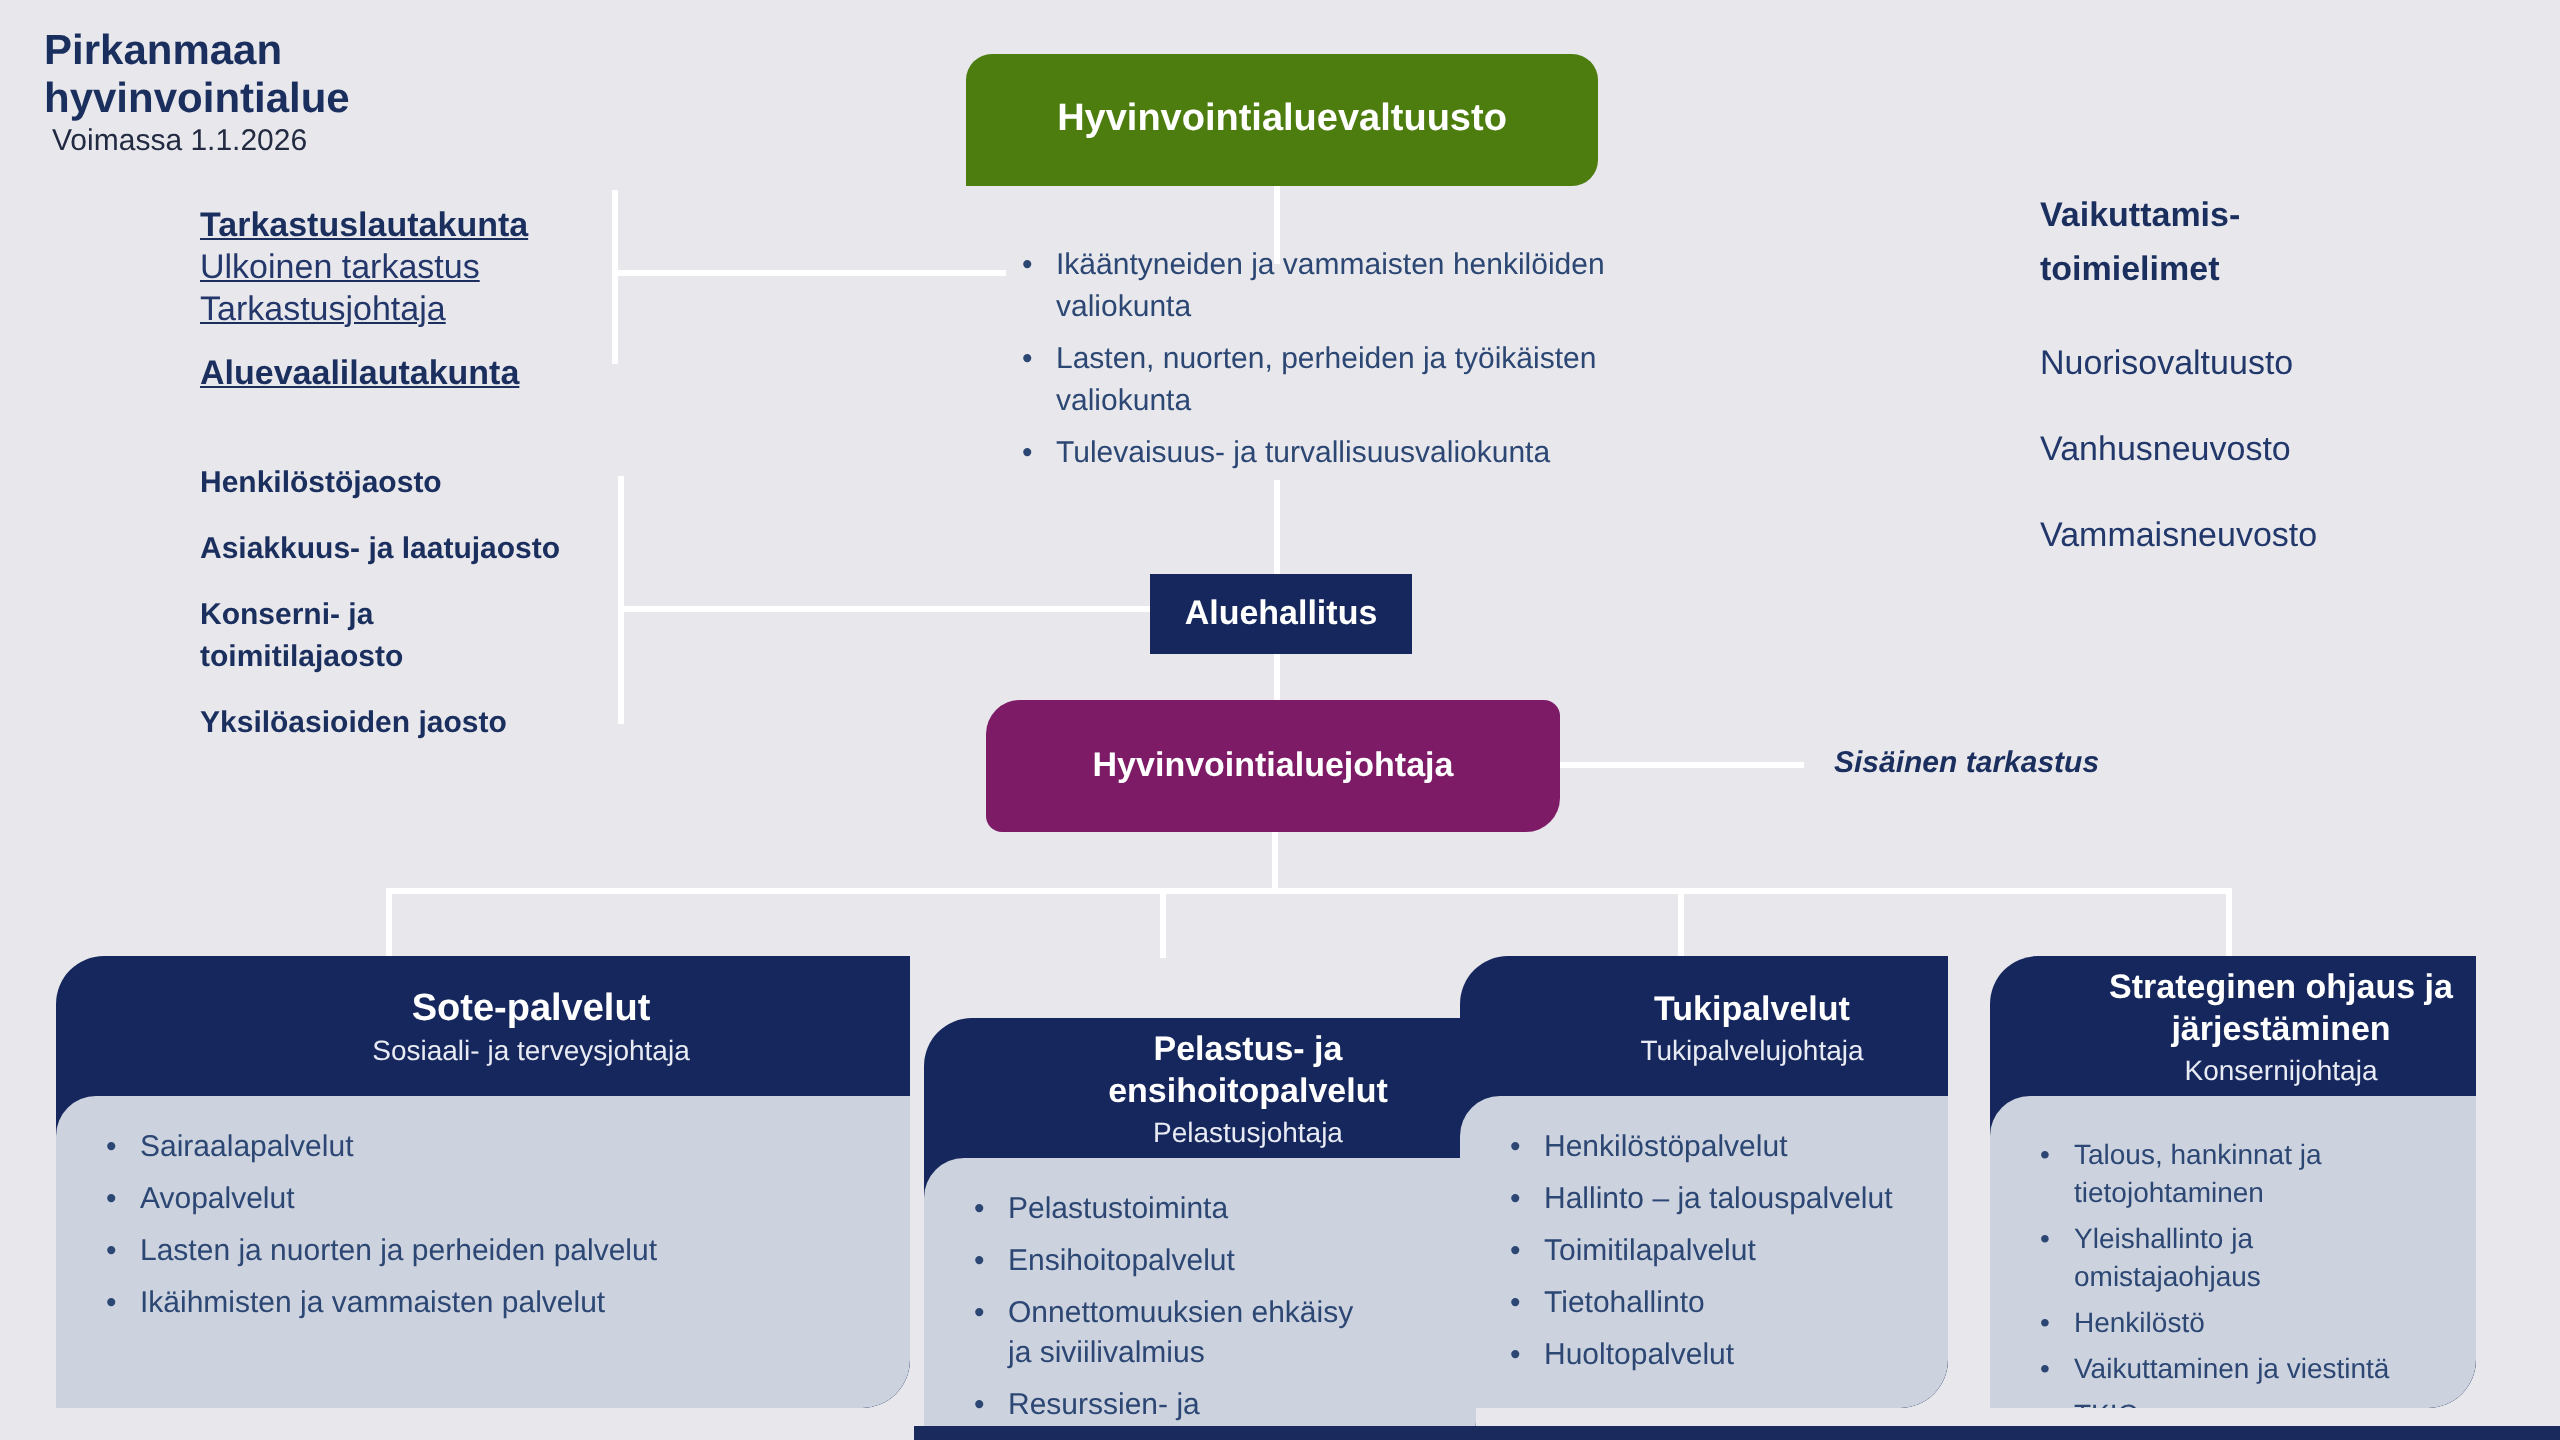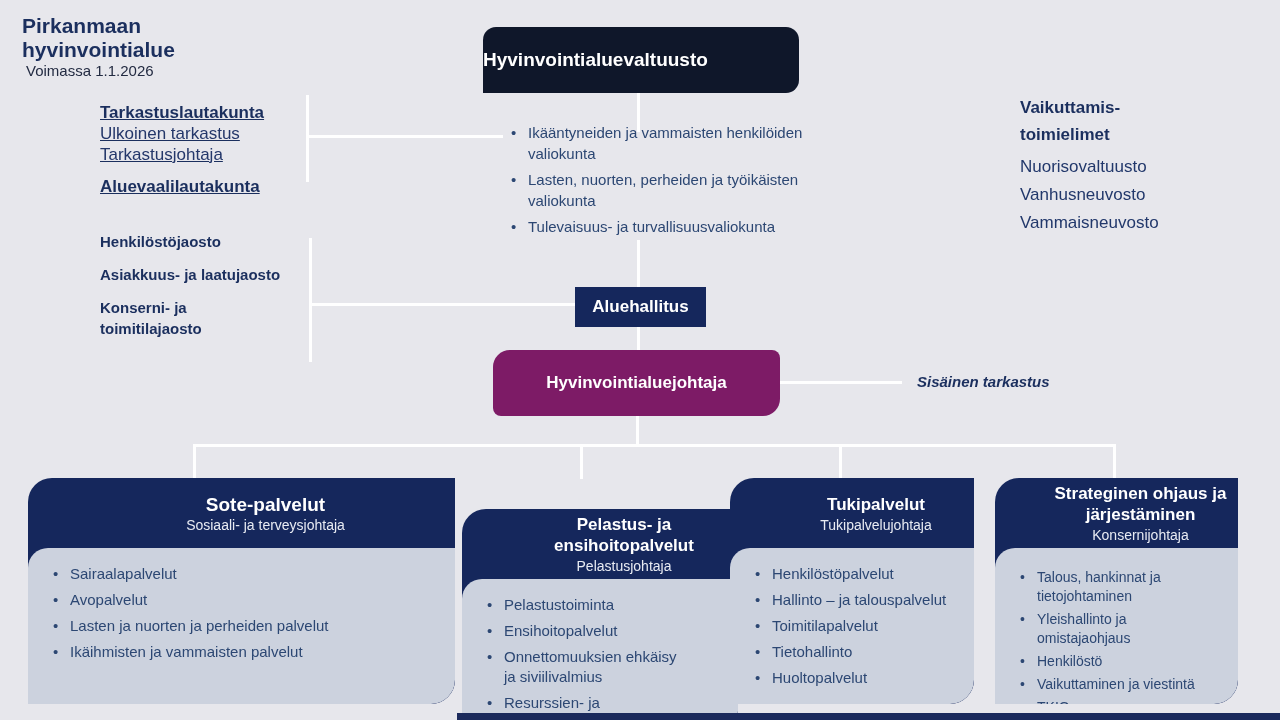--- a/index.html
+++ b/index.html
@@ -13,43 +13,43 @@
   
   .line { position:absolute; background:#ffffff; }
 
   
   #logo { left:22px; top:14px; font-size:21px; font-weight:bold; line-height:24px; color:#1b2f5e; }
   #validity { left:26px; top:62px; font-size:15px; font-weight:normal; color:#232b42; }
 
   
   #council-box {
     left:483px; top:27px; width:316px; height:66px;
-    background:#0f172a; border-radius:13px 13px 13px 0;
+    background:#4d7c0f; border-radius:13px 13px 13px 0;
     color:#ffffff; font-size:19px; font-weight:bold;
-    display:flex; align-items:center; 
+    display:flex; align-items:center; justify-content:center;
   }
 
   
   #audit-group { left:100px; top:102px; font-size:17px;text-decoration:underline; }
   #audit-group .t { font-weight:bold; line-height:21px; }
   #audit-group .r { font-weight:normal; line-height:21px; color:#24376a; }
   #audit-group .gap { margin-top:11px; }
 
   
   #committee-list { left:505px; top:122px; width:360px; margin:0; padding:0; list-style:none; }
   #committee-list li {
     position:relative; padding-left:23px; margin-bottom:5px;
     font-size:15px; line-height:21px; color:#2c4773; white-space:pre-line;
   }
   #committee-list li::before { content:"\2022"; position:absolute; left:6px; }
 
   
   #influence-group { left:1020px; top:94px; }
   #influence-title { font-size:17px; font-weight:bold; line-height:27px; white-space:pre-line; }
-  .influence-item { font-size:17px; font-weight:normal; color:#22386b; margin-top:9px; line-height:19px; }
+  .influence-item { font-size:17px; font-weight:normal; color:#22386b; margin-top:24px; line-height:19px; }
 
   
   #sections-group { left:100px; top:231px; font-size:15px; font-weight:bold; }
   .section-item { margin-bottom:12px; line-height:21px; white-space:pre-line; }
 
   
   #board-box {
     left:575px; top:287px; width:131px; height:40px;
     background:#15275c; color:#fff; font-size:17px; font-weight:bold;
     display:flex; align-items:center; justify-content:center;
@@ -145,20 +145,21 @@
   <div class="influence-item">Nuorisovaltuusto</div>
   <div class="influence-item">Vanhusneuvosto</div>
   <div class="influence-item">Vammaisneuvosto</div>
 </div>
 
 <div class="abs" id="sections-group">
   <div class="section-item">Henkilöstöjaosto</div>
   <div class="section-item">Asiakkuus- ja laatujaosto</div>
   <div class="section-item">Konserni- ja
 toimitilajaosto</div>
+  <div class="section-item">Yksilöasioiden jaosto</div>
 </div>
 
 <div class="abs" id="board-box">
   <span>Aluehallitus</span>
 </div>
 
 <div class="abs" id="director-box">
   <span>Hyvinvointialuejohtaja</span>
 </div>
 

